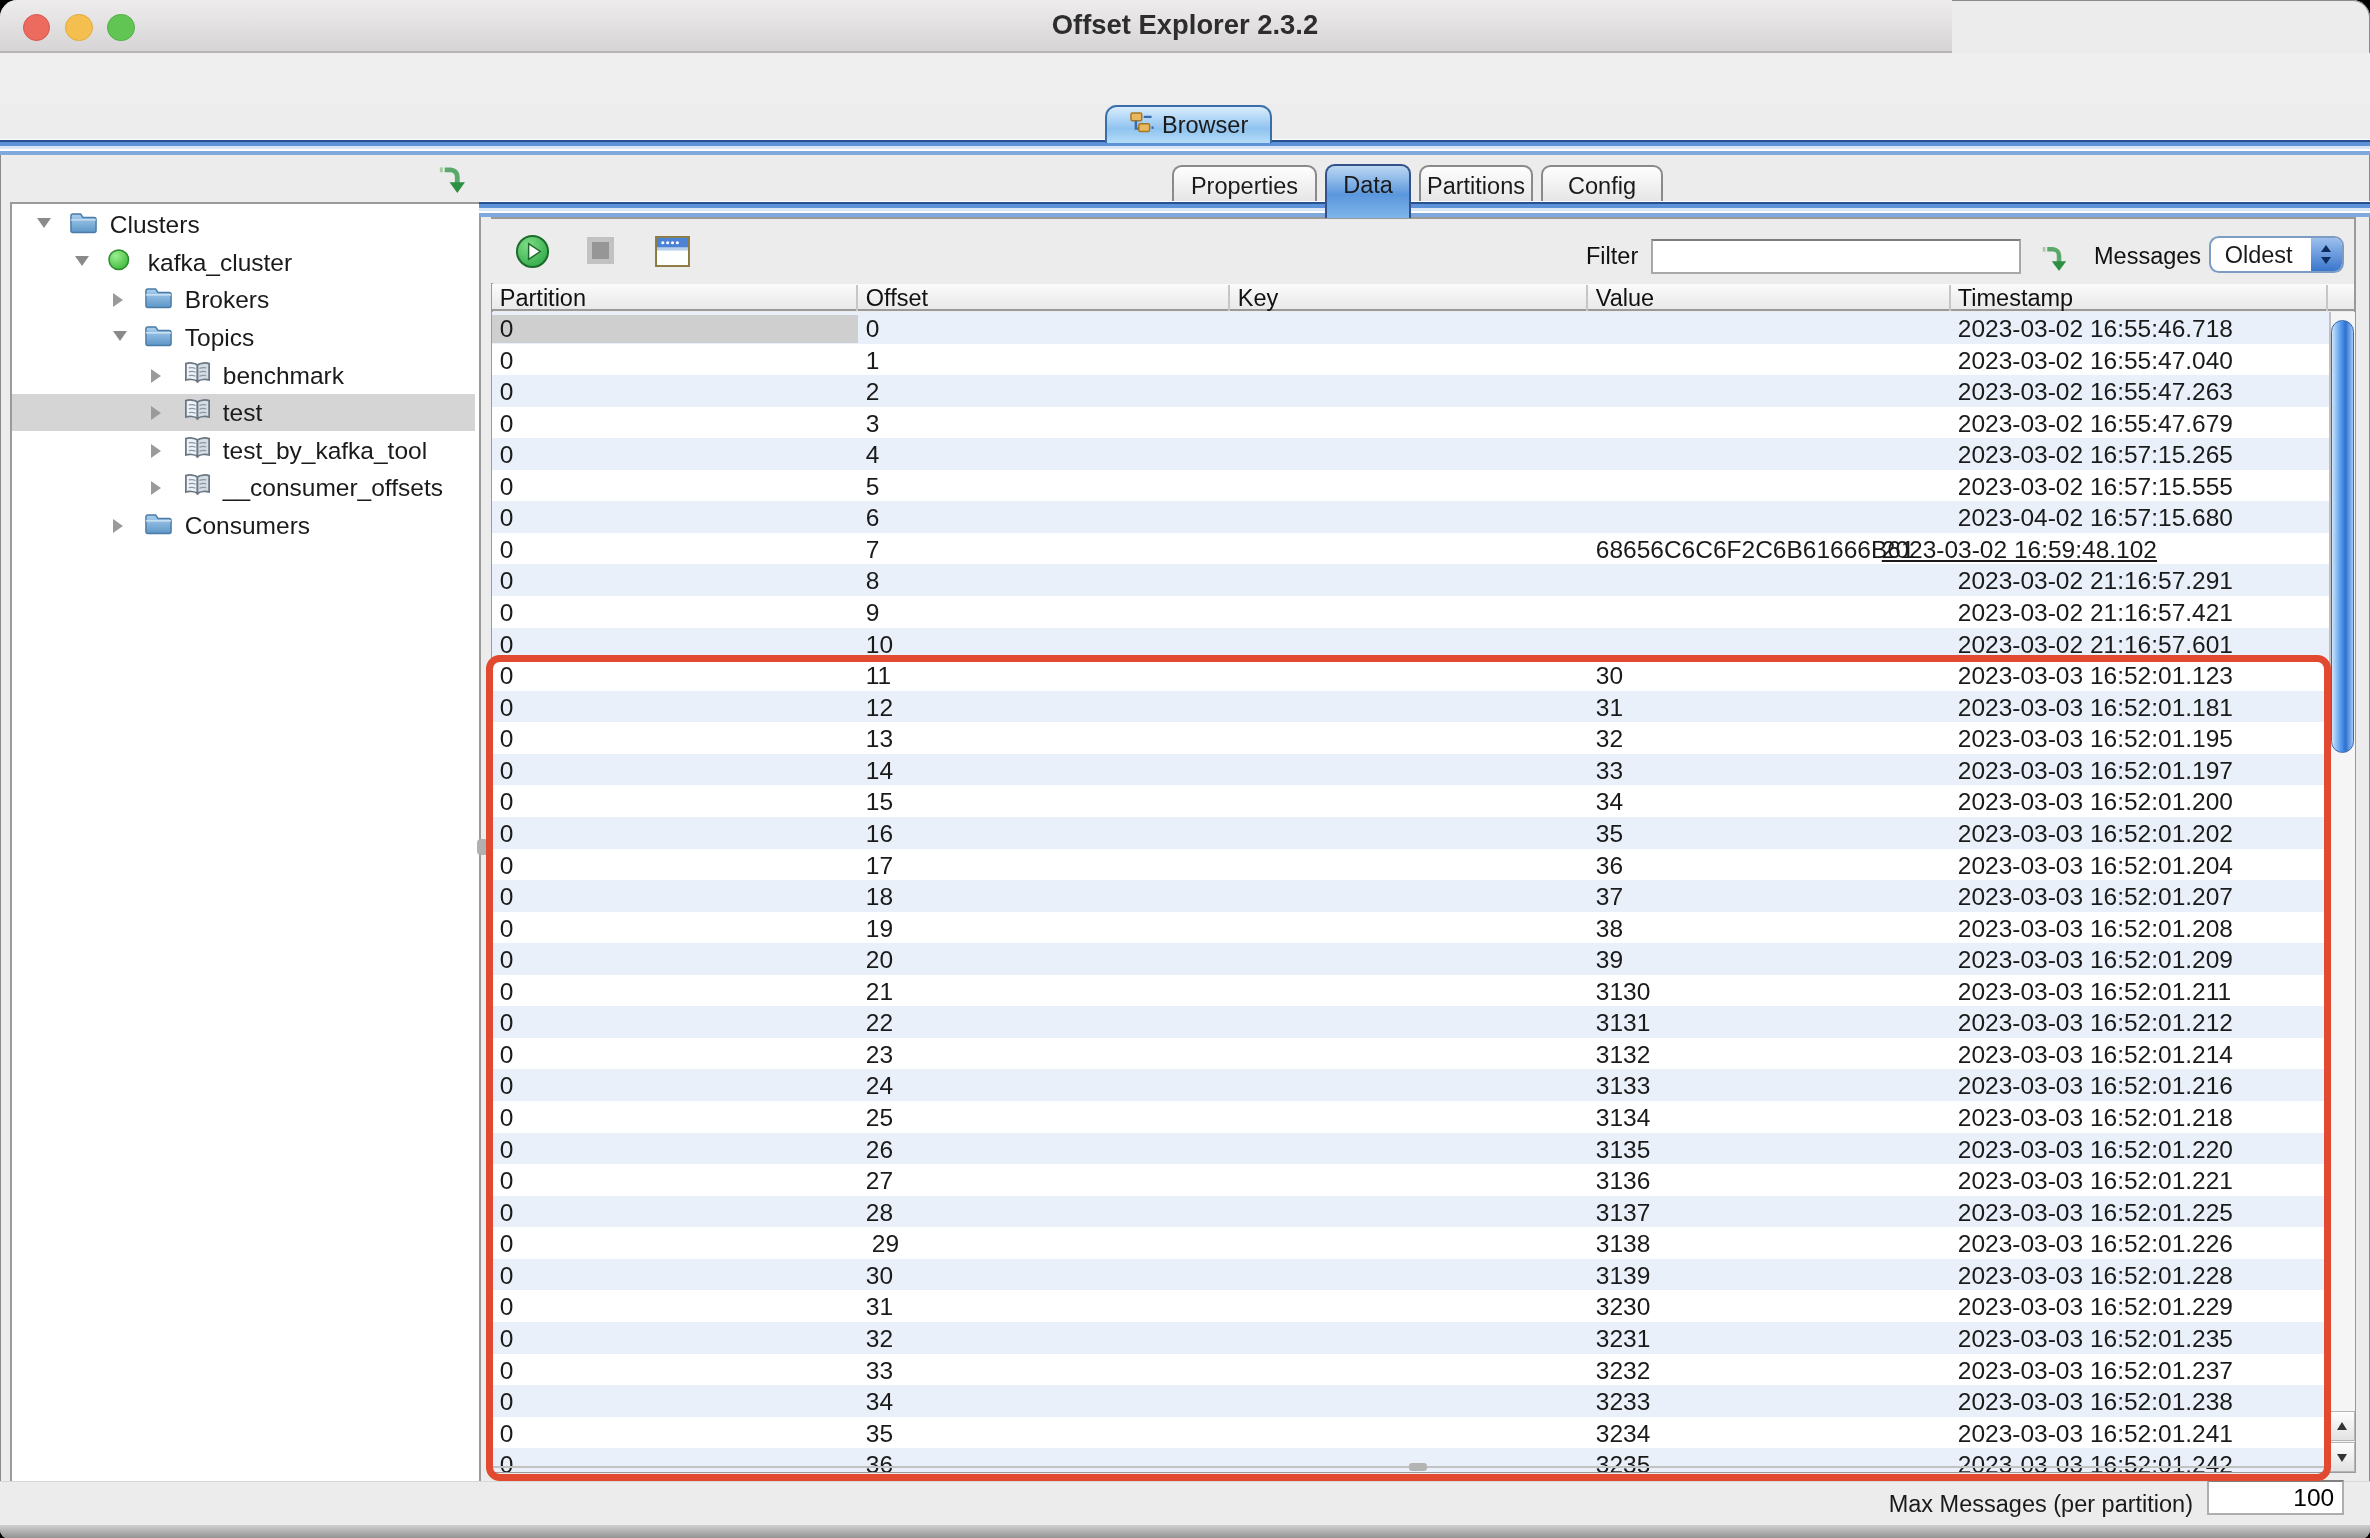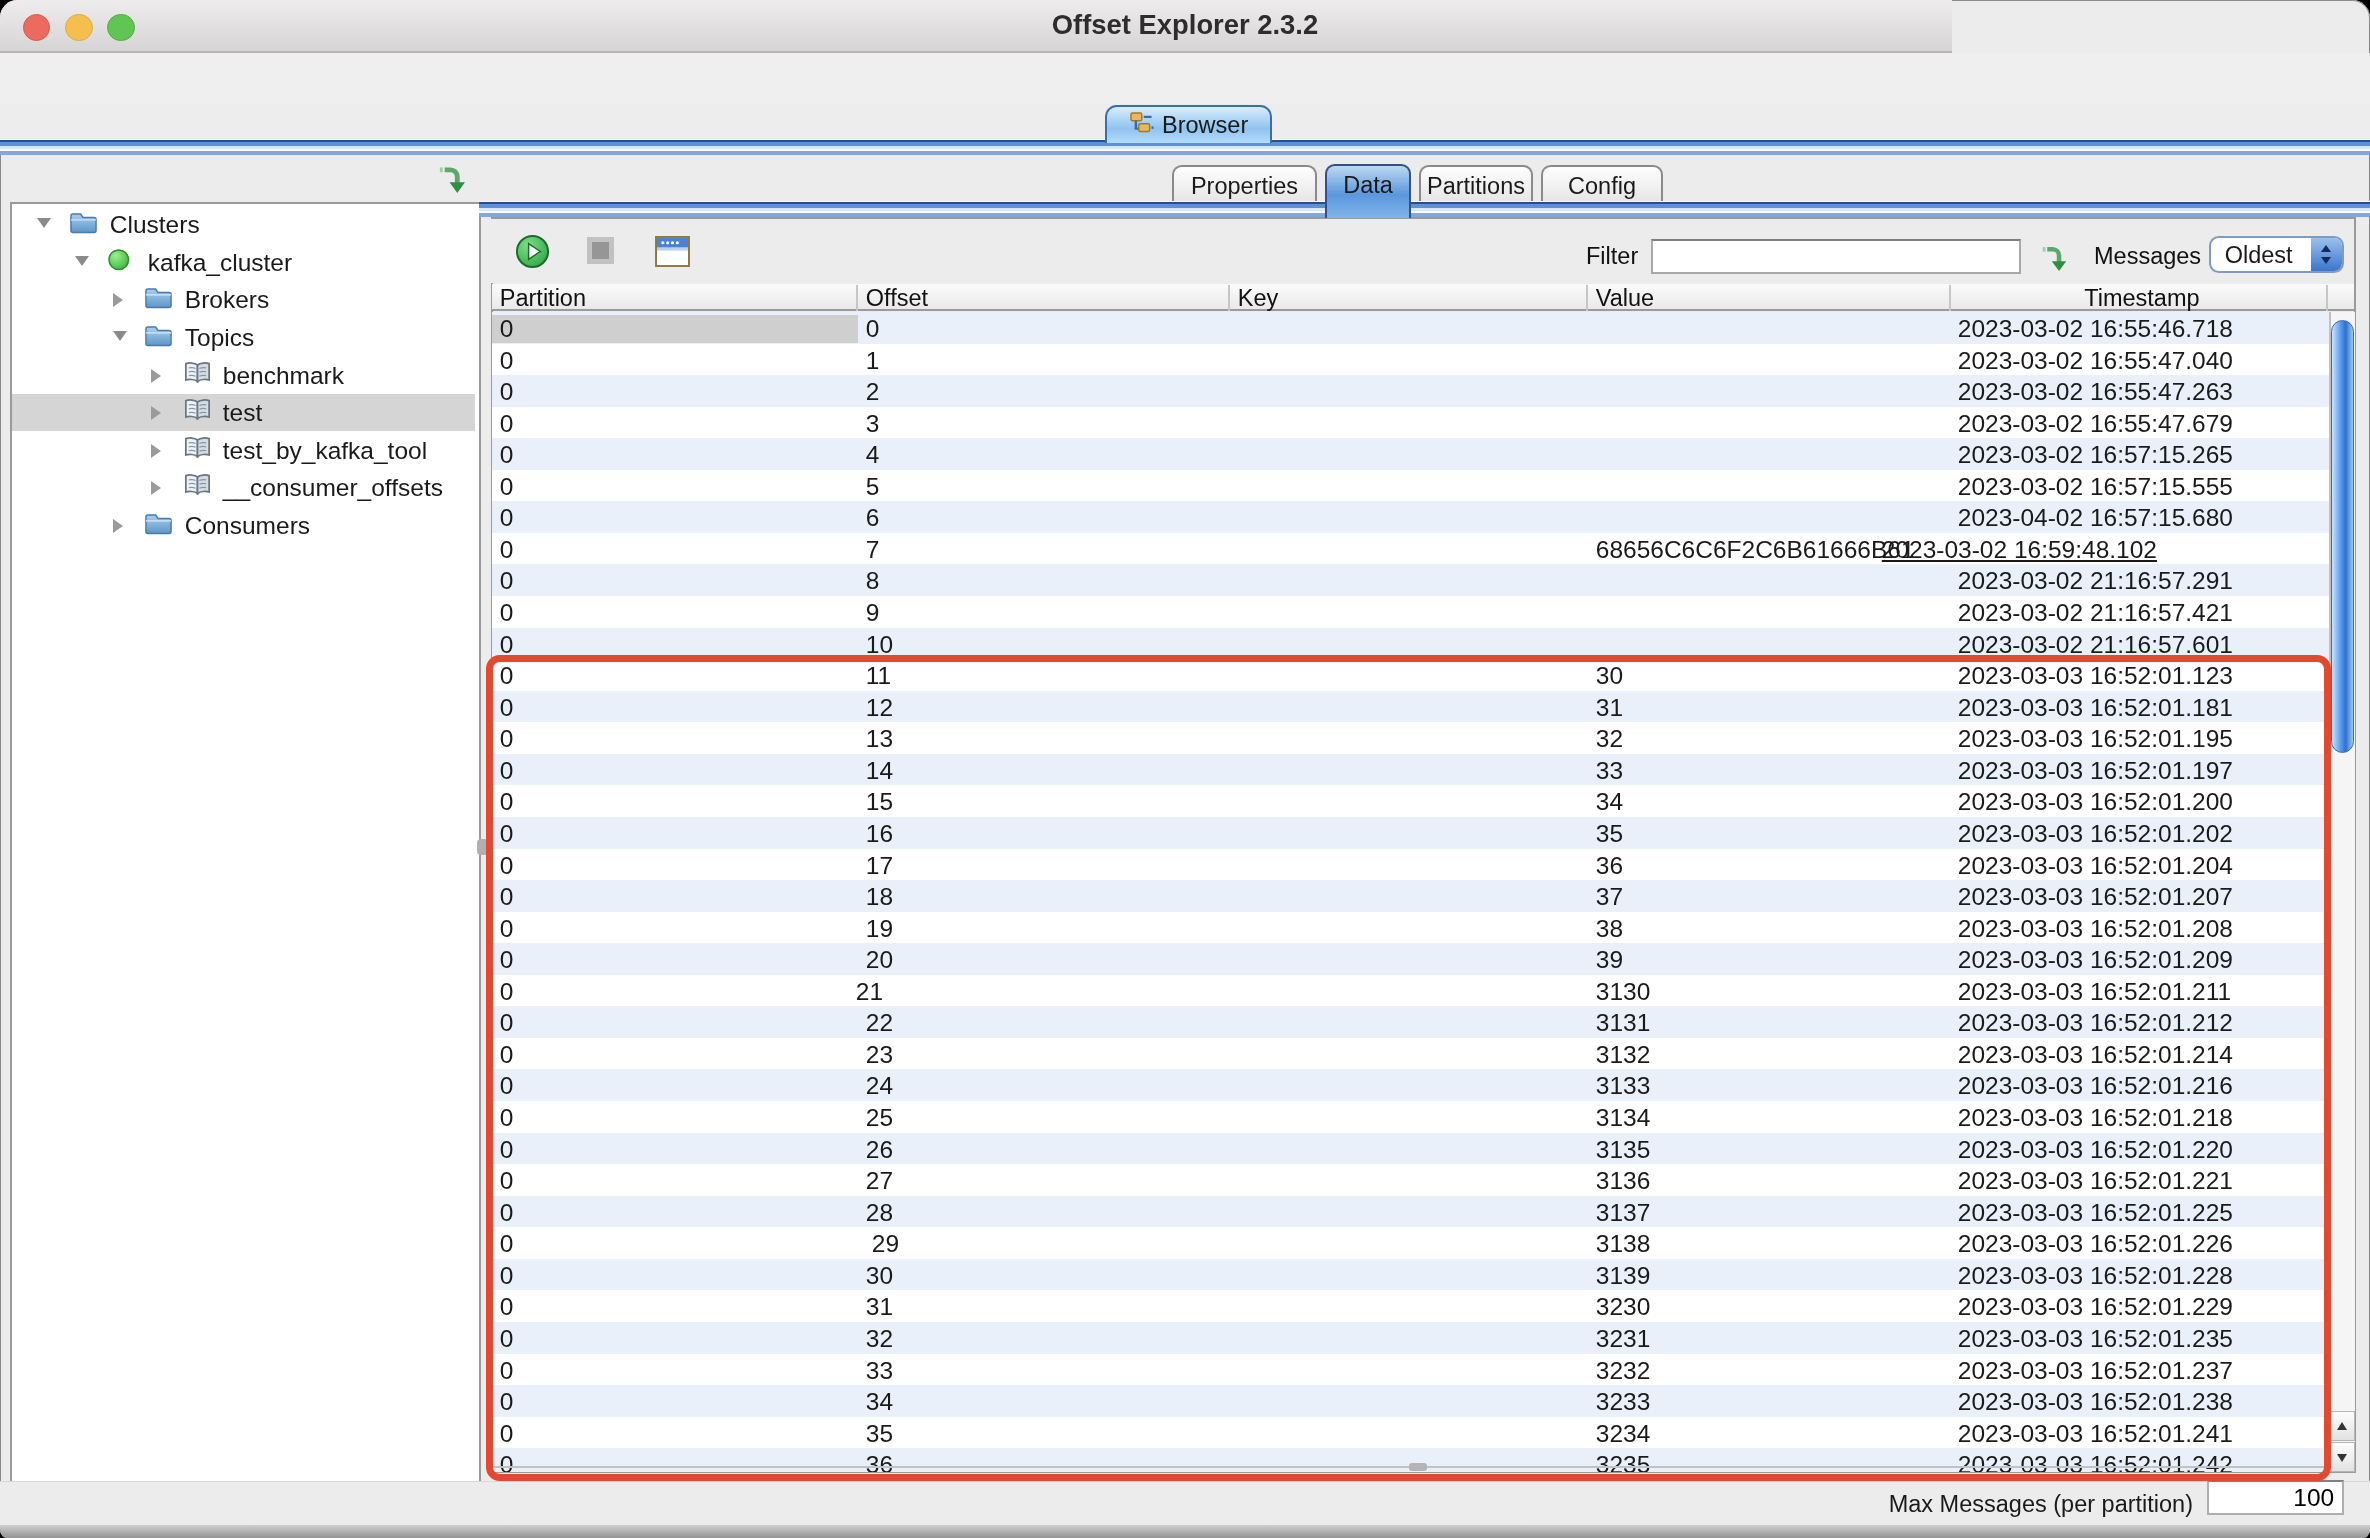--- a/index.html
+++ b/index.html
@@ -301,21 +301,21 @@
       <span class="stp up"></span>
           <span class="stp dn"></span>
     </span>
   </div>
 
   <div class="abs" id="thead">
         <div class="hcell" style="left: 0px; width: 366px;">Partition</div>
         <div class="hcell" style="left: 366px; width: 372px;">Offset</div>
         <div class="hcell" style="left: 738px; width: 358px;">Key</div>
         <div class="hcell" style="left: 1096px; width: 363px;">Value</div>
-        <div class="hcell" style="left: 1458px; width: 378px; text-align: center;">Timestamp</div>
+        <div class="hcell" style="left: 1458px; width: 378px;">Timestamp</div>
       </div>
   <div class="abs" id="tbody">
         <div class="trow even" style="top: 0px; height: 32px;">
           <div class="tcell selcell" style="left: 0px; width: 366px;">0</div>
           <div class="tcell" style="left: 366px; width: 372px;">0</div>
           <div class="tcell" style="left: 738px; width: 358px;"></div>
           <div class="tcell" style="left: 1096px; width: 363px;"></div>
           <div class="tcell" style="left: 1458px; width: 378px;">2023-03-02 16:55:46.718</div>
         </div>
         <div class="trow odd" style="top: 32px; height: 32px;">
@@ -453,21 +453,21 @@
         </div>
         <div class="trow even" style="top: 631px; height: 32px;">
           <div class="tcell" style="left: 0px; width: 366px;">0</div>
           <div class="tcell" style="left: 366px; width: 372px;">20</div>
           <div class="tcell" style="left: 738px; width: 358px;"></div>
           <div class="tcell" style="left: 1096px; width: 363px;">39</div>
           <div class="tcell" style="left: 1458px; width: 378px;">2023-03-03 16:52:01.209</div>
         </div>
         <div class="trow odd" style="top: 663px; height: 32px;">
           <div class="tcell" style="left: 0px; width: 366px;">0</div>
-          <div class="tcell" style="left: 356px; width: 372px;">21</div>
+          <div class="tcell" style="left: 366px; width: 372px;">21</div>
           <div class="tcell" style="left: 738px; width: 358px;"></div>
           <div class="tcell" style="left: 1096px; width: 363px;">3130</div>
           <div class="tcell" style="left: 1458px; width: 378px;">2023-03-03 16:52:01.211</div>
         </div>
         <div class="trow even" style="top: 694px; height: 32px;">
           <div class="tcell" style="left: 0px; width: 366px;">0</div>
           <div class="tcell" style="left: 366px; width: 372px;">22</div>
           <div class="tcell" style="left: 738px; width: 358px;"></div>
           <div class="tcell" style="left: 1096px; width: 363px;">3131</div>
           <div class="tcell" style="left: 1458px; width: 378px;">2023-03-03 16:52:01.212</div>

